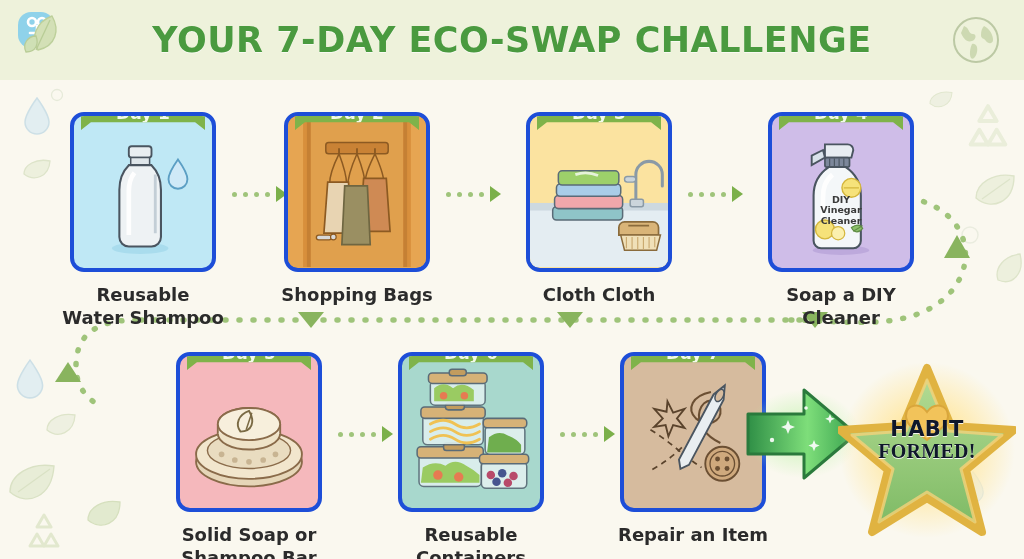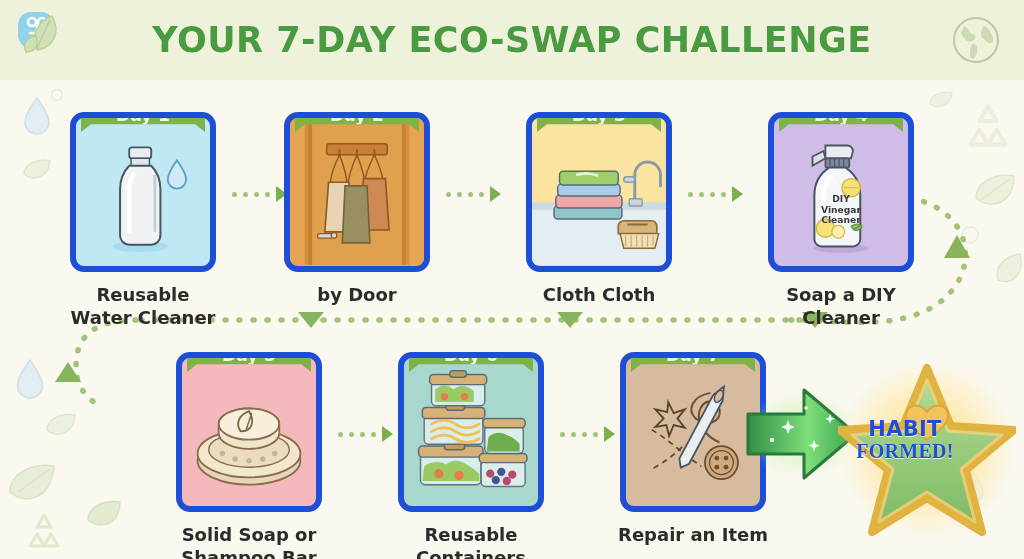--- a/index.html
+++ b/index.html
@@ -15,43 +15,43 @@
     background:#eef2db;display:flex;align-items:center;justify-content:center;}
   #header-title{font-size:35px;font-weight:bold;letter-spacing:.5px;color:#4a9a3f;
     font-family:"DejaVu Sans","Liberation Sans",sans-serif;white-space:nowrap;
     text-shadow:0 1px 0 rgba(255,255,255,.6);}
   #logo-badge{position:absolute;left:8px;top:6px;width:64px;height:62px;}
   #globe-badge{position:absolute;right:18px;top:10px;width:60px;height:60px;}
 
   
   .card-wrap{position:absolute;width:166px;}
   .card{position:relative;width:146px;height:160px;margin:0 auto;border-radius:14px;
-    border:6px solid #1d4ed8;box-sizing:border-box;overflow:hidden;}
+    border:4px solid #1d4ed8;box-sizing:border-box;overflow:hidden;}
   .card-art{position:absolute;inset:0;}
   .ribbon{position:absolute;top:-14px;left:50%;transform:translateX(-50%);
     height:28px;min-width:92px;padding:0 16px;display:flex;align-items:center;justify-content:center;
     background:#7fb34a;color:#f2faea;font-size:17px;font-weight:bold;z-index:5;
     clip-path:polygon(0 0,100% 0,100% 100%,92% 72%,8% 72%,0 100%);
     box-shadow:0 1px 2px rgba(0,0,0,.12);}
   .ribbon span{display:block;transform:translateY(-3px);}
   .caption{margin-top:11px;text-align:center;font-size:18px;font-weight:bold;
     color:#2b2b2b;line-height:1.28;}
 
   
   .dots-arrow{position:absolute;height:20px;display:flex;align-items:center;}
   .dots-arrow .dot{width:5px;height:5px;border-radius:50%;background:#9fc47a;margin-right:6px;}
   .dots-arrow .tri{width:0;height:0;border-left:11px solid #7bb04a;
     border-top:8px solid transparent;border-bottom:8px solid transparent;}
 
   #serpentine{position:absolute;left:0;top:80px;width:1024px;height:479px;pointer-events:none;}
 
   
   #finale-star{position:absolute;left:838px;top:358px;width:178px;height:182px;}
-  #star-text{position:absolute;left:816px;top:418px;width:178px;text-align:center;
-    font-size:21px;font-weight:bold;color:#1d4ed8;line-height:1.08;letter-spacing:.3px;
+  #star-text{position:absolute;left:838px;top:418px;width:178px;text-align:center;
+    font-size:21px;font-weight:bold;color:#0f172a;line-height:1.08;letter-spacing:.3px;
     text-shadow:0 1px 0 rgba(255,255,255,.85);pointer-events:none;}
   #star-text .l2{font-size:20px;font-family:Liberation Serif, serif;}
   #big-arrow{position:absolute;left:742px;top:378px;width:120px;height:112px;}
 </style>
 </head>
 <body>
 
 <div id="stage">
 
   <div id="bg-decor">
@@ -161,21 +161,21 @@
         <path d="M64 60 c-5 6 -6 12 -6 20 v46" fill="none" stroke="#ffffff" stroke-width="5" opacity=".9"></path>
         <path d="M86 62 v62" fill="none" stroke="#c3ced6" stroke-width="3"></path>
         <path d="M110 46 C110 46 100 60 100 67 a10 10 0 0 0 20 0 C120 60 110 46 110 46 Z" fill="#cfe9f7" stroke="#5c9fc4" stroke-width="2"></path>
       </svg>
       <div class="ribbon">
         <span>Day 1</span>
       </div>
     </div>
     <div class="caption">
       <div>Reusable</div>
-      <div>Water Cleaner</div>
+      <div>Water Shampoo</div>
     </div>
   </div>
 
   <div class="dots-arrow" style="left:232px;top:184px;">
     <div class="dot"></div>
     <div class="dot"></div>
     <div class="dot"></div>
     <div class="dot"></div>
     <div class="tri"></div>
   </div>
@@ -206,21 +206,21 @@
         <path d="M80 66 h24 l4 56 h-32 z" fill="#cf8a54" stroke="#8c5a22" stroke-width="1.8"></path>
         <path d="M60 74 h24 l3 62 h-30 z" fill="#9a8f62" stroke="#6f6641" stroke-width="1.8"></path>
         <rect x="30" y="126" width="16" height="5" rx="2.5" fill="#d8d8d8" stroke="#8c5a22" stroke-width="1.4"></rect>
         <circle cx="48" cy="128" r="3" fill="#d8d8d8" stroke="#8c5a22" stroke-width="1.3"></circle>
       </svg>
       <div class="ribbon">
         <span>Day 2</span>
       </div>
     </div>
     <div class="caption">
-      <div>by Door</div>
+      <div>Shopping Bags</div>
     </div>
   </div>
 
   <div class="dots-arrow" style="left:446px;top:184px;">
     <div class="dot"></div>
     <div class="dot"></div>
     <div class="dot"></div>
     <div class="dot"></div>
     <div class="tri"></div>
   </div>

